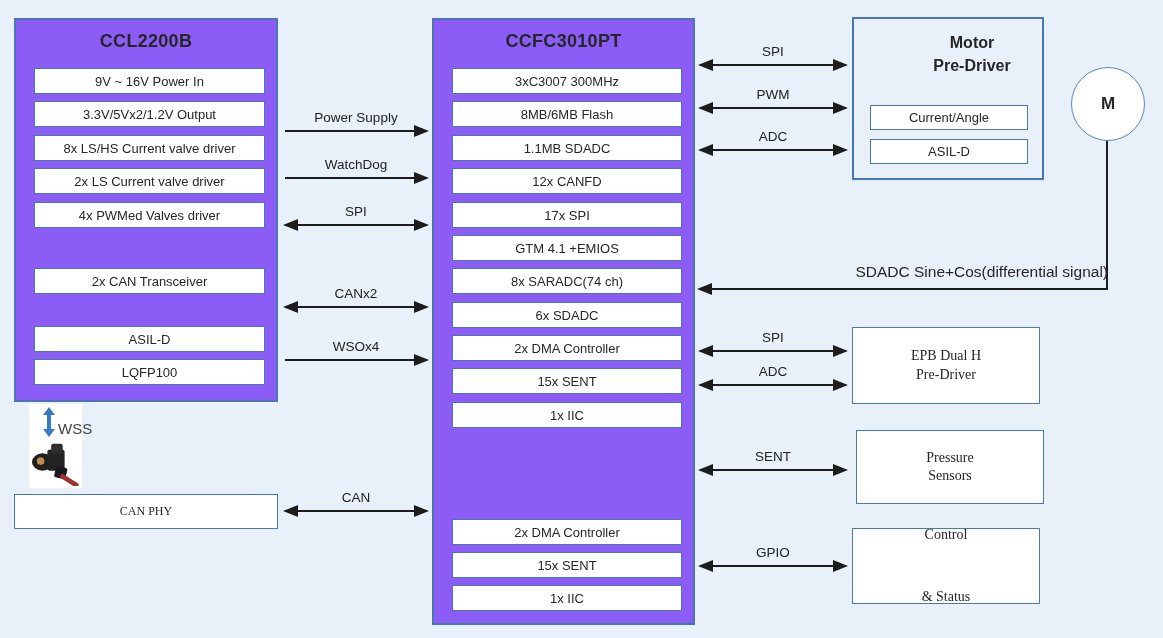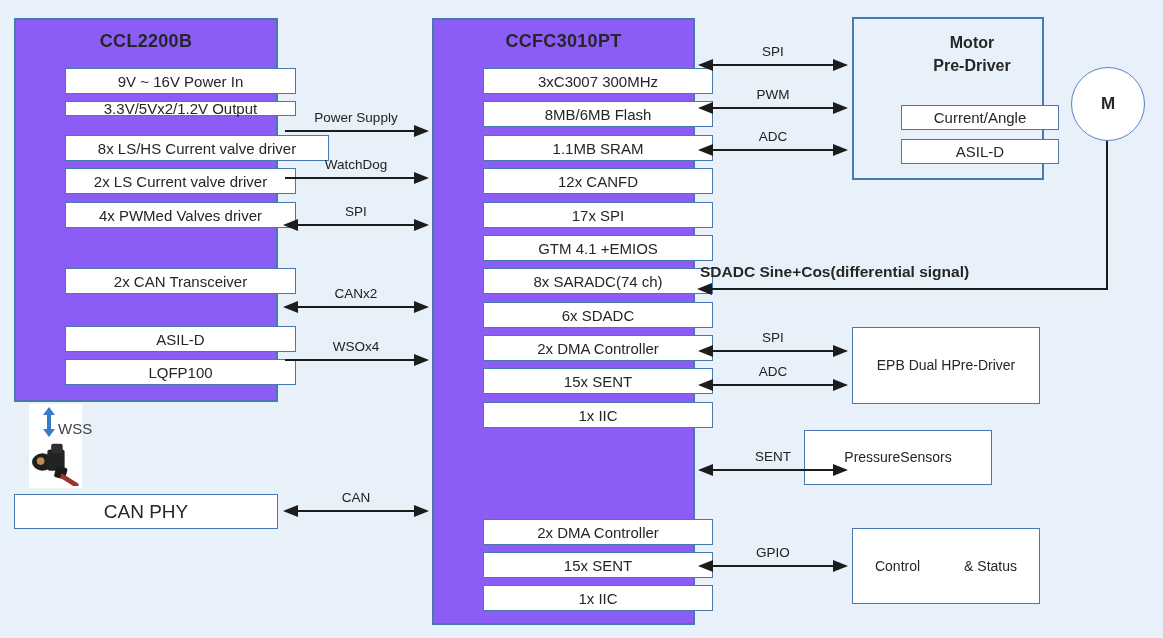--- a/index.html
+++ b/index.html
@@ -3,25 +3,25 @@
 <meta charset="utf-8">
 <style>
   html,body{margin:0;padding:0;background:#e8f1f9;}
   body{font-family:"Liberation Sans","DejaVu Sans",sans-serif;color:#262626;}
   #canvas{position:relative;width:1163px;height:638px;background:#e8f1f9;overflow:hidden;}
 
   .bigbox{position:absolute;border:2px solid #4878ad;background:#8b5cf6;box-sizing:border-box;}
   .bigbox .btitle{position:absolute;left:0;right:0;top:11px;text-align:center;
                   font-size:18px;font-weight:bold;letter-spacing:.3px;}
   .row{position:absolute;background:#ffffff;border:1.5px solid #4878ad;box-sizing:border-box;
-       display:flex;align-items:center;justify-content:center;font-size:15px;white-space:nowrap;margin-left:31px;}
+       display:flex;align-items:center;justify-content:center;font-size:13px;white-space:nowrap;}
 
   .whitebox{position:absolute;background:#ffffff;border:1.5px solid #4878ad;box-sizing:border-box;
-            display:flex;align-items:center;justify-content:center;
-            font-size:14px;line-height:1.32;text-align:center;}
+            display:flex;flex-direction:column;align-items:center;justify-content:center;
+            font-size:14px;line-height:1.32;text-align:center;font-family:Liberation Serif, serif;}
 
   .conn{position:absolute;height:0;}
   .conn .line{position:absolute;left:2px;right:2px;top:-1px;height:2px;background:#1c1c1c;}
   .conn .lbl{position:absolute;left:0;right:0;bottom:6px;text-align:center;font-size:13.5px;color:#222;}
   .head{position:absolute;top:-6.5px;width:0;height:0;border-top:6.5px solid transparent;border-bottom:6.5px solid transparent;}
   .head.r{right:0;border-left:15px solid #1c1c1c;}
   .head.l{left:0;border-right:15px solid #1c1c1c;}
 
   .vline{position:absolute;width:2px;background:#1c1c1c;}
   .hline{position:absolute;height:2px;background:#1c1c1c;}
@@ -34,22 +34,22 @@
   .photo .wsslbl{position:absolute;left:29px;top:8px;font-size:15px;color:#444;margin-top:8px;}
 </style>
 </head>
 <body>
 
 <div id="canvas">
 
   <div class="bigbox" style="left:14px;top:18px;width:264px;height:384px;">
     <div class="btitle">CCL2200B</div>
     <div class="row" style="left:18px;top:48px;width:231px;height:26px;">9V ~ 16V Power In</div>
-    <div class="row" style="left:18px;top:81px;width:231px;height:15px;">3.3V/5Vx2/1.2V Output</div>
-    <div class="row" style="left:18px;top:115px;width:264px;height:26px;">8x LS/HS Current valve driver</div>
+    <div class="row" style="left:18px;top:81px;width:231px;height:26px;">3.3V/5Vx2/1.2V Output</div>
+    <div class="row" style="left:18px;top:115px;width:231px;height:26px;">8x LS/HS Current valve driver</div>
     <div class="row" style="left:18px;top:148px;width:231px;height:26px;">2x LS Current valve driver</div>
     <div class="row" style="left:18px;top:182px;width:231px;height:26px;">4x PWMed Valves driver</div>
     <div class="row" style="left:18px;top:248px;width:231px;height:26px;">2x CAN Transceiver</div>
     <div class="row" style="left:18px;top:306px;width:231px;height:26px;">ASIL-D</div>
     <div class="row" style="left:18px;top:339px;width:231px;height:26px;">LQFP100</div>
   </div>
 
   <div class="photo">
     <svg width="12" height="30" viewBox="0 0 12 30" style="position:absolute;left:14px;top:3px;">
       <polygon points="6,0 0,8 12,8" fill="#3a78c8"></polygon>
@@ -60,29 +60,29 @@
     <svg width="53" height="48" viewBox="0 0 53 50" style="position:absolute;left:0;top:34px;">
       <ellipse cx="13" cy="25" rx="11" ry="9" fill="#1f1f1f"></ellipse>
       <circle cx="11" cy="24" r="4" fill="#c08a50"></circle>
       <rect x="18" y="12" width="18" height="22" rx="3" fill="#232323"></rect>
       <rect x="22" y="6" width="12" height="10" rx="2" fill="#2e2e2e"></rect>
       <rect x="26" y="30" width="12" height="12" rx="2" fill="#1b1b1b" transform="rotate(15 32 36)"></rect>
       <path d="M34 40 L48 49" stroke="#9e3430" stroke-width="5" stroke-linecap="round" fill="none"></path>
     </svg>
   </div>
 
-  <div class="whitebox" style="left:14px;top:494px;width:264px;height:35px;font-size:19px;">
+  <div class="whitebox" style="left:14px;top:494px;width:264px;height:35px;font-size:12px;">
     <div>CAN PHY</div>
   </div>
 
   <div class="bigbox" style="left:432px;top:18px;width:263px;height:607px;">
     <div class="btitle">CCFC3010PT</div>
     <div class="row" style="left:18px;top:48px;width:230px;height:26px;">3xC3007 300MHz</div>
     <div class="row" style="left:18px;top:81px;width:230px;height:26px;">8MB/6MB Flash</div>
-    <div class="row" style="left:18px;top:115px;width:230px;height:26px;">1.1MB SRAM</div>
+    <div class="row" style="left:18px;top:115px;width:230px;height:26px;">1.1MB SDADC</div>
     <div class="row" style="left:18px;top:148px;width:230px;height:26px;">12x CANFD</div>
     <div class="row" style="left:18px;top:182px;width:230px;height:26px;">17x SPI</div>
     <div class="row" style="left:18px;top:215px;width:230px;height:26px;">GTM 4.1 +EMIOS</div>
     <div class="row" style="left:18px;top:248px;width:230px;height:26px;">8x SARADC(74 ch)</div>
     <div class="row" style="left:18px;top:282px;width:230px;height:26px;">6x SDADC</div>
     <div class="row" style="left:18px;top:315px;width:230px;height:26px;">2x DMA Controller</div>
     <div class="row" style="left:18px;top:348px;width:230px;height:26px;">15x SENT</div>
     <div class="row" style="left:18px;top:382px;width:230px;height:26px;">1x IIC</div>
     <div class="row" style="left:18px;top:499px;width:230px;height:26px;">2x DMA Controller</div>
     <div class="row" style="left:18px;top:532px;width:230px;height:26px;">15x SENT</div>
@@ -99,21 +99,21 @@
   </div>
 
   <div class="mcircle">
     <span>M</span>
   </div>
 
   <div class="whitebox" style="left:852px;top:327px;width:188px;height:77px;">
     <div>EPB Dual H</div>
     <div>Pre-Driver</div>
   </div>
-  <div class="whitebox" style="left:804px;top:430px;width:188px;height:55px;">
+  <div class="whitebox" style="left:856px;top:430px;width:188px;height:74px;">
     <div>Pressure</div>
     <div>Sensors</div>
   </div>
   <div class="whitebox" style="left:852px;top:528px;width:188px;height:76px;gap:44px;">
     <div>Control</div>
     <div>&amp; Status</div>
   </div>
 
   <div class="conn" style="left:283px;top:131px;width:146px;">
     <div class="lbl">Power Supply</div>
@@ -188,15 +188,15 @@
   <div class="conn" style="left:698px;top:566px;width:150px;">
     <div class="lbl">GPIO</div>
     <div class="line"></div>
     <div class="head l"></div>
     <div class="head r"></div>
   </div>
 
   <div class="vline" style="left:1106px;top:141px;height:148px;"></div>
   <div class="hline" style="left:702px;top:288px;width:406px;"></div>
   <div class="head l" style="position:absolute;left:697px;top:282.5px;"></div>
-  <div style="position:absolute;left:700px;top:263px;width:408px;text-align:left;font-size:15.5px;font-weight:bold;">SDADC Sine+Cos(differential signal)</div>
+  <div style="position:absolute;left:700px;top:263px;width:408px;text-align:right;font-size:15.5px;">SDADC Sine+Cos(differential signal)</div>
 
 </div>
 
 </body></html>

